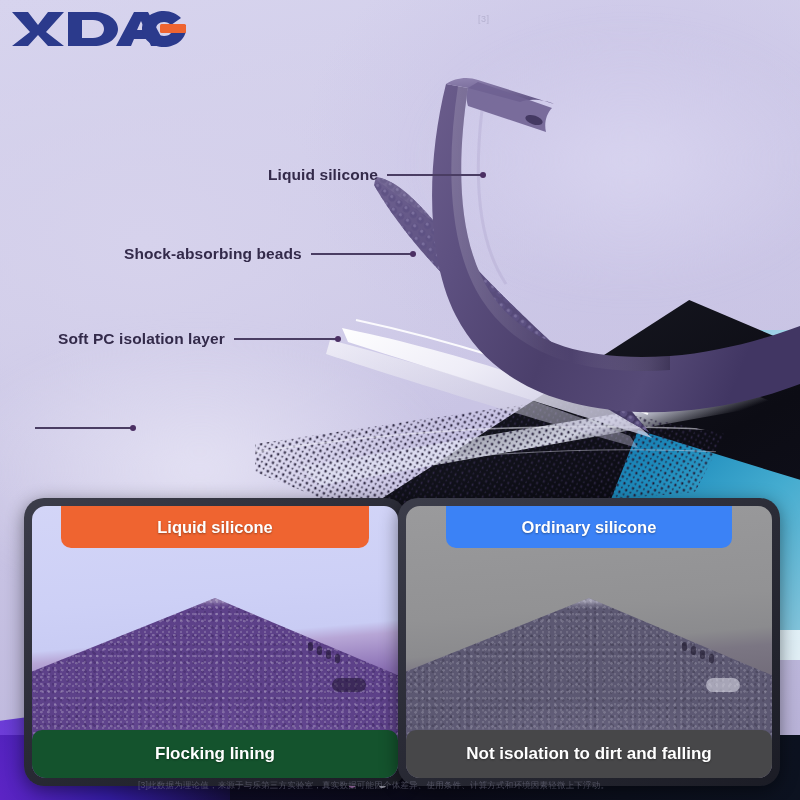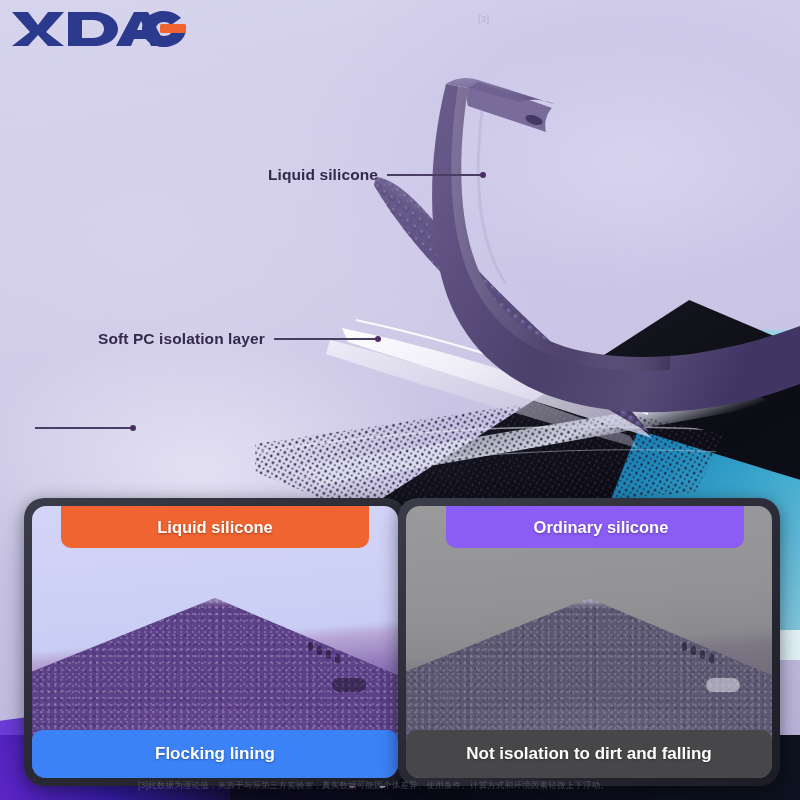--- a/index.html
+++ b/index.html
@@ -88,21 +88,21 @@
     height:1.6px;background:#4a3d63;margin-left:9px;position:relative;
   }
   .callout .cdot{
     position:absolute;right:-3px;top:50%;transform:translateY(-50%);
     width:6px;height:6px;border-radius:50%;background:#4b2f63;
   }
   #co-liquid{left:268px;top:166px;}
   #co-liquid .cline{width:96px;}
   #co-beads{left:124px;top:245px;}
   #co-beads .cline{width:102px;}
-  #co-pc{left:58px;top:330px;margin-left:40px;}
+  #co-pc{left:58px;top:330px;}
   #co-pc .cline{width:104px;}
   #co-buffer{left:26px;top:427px;}
   #co-buffer .cline{width:98px;}
 
   
   .panel{
     position:absolute;top:506px;width:366px;height:272px;border-radius:14px;
     overflow:hidden;
   }
   .panel-frame{
@@ -174,22 +174,22 @@
   .port-slot{position:absolute;width:34px;height:14px;border-radius:8px;background:rgba(20,14,34,.45);}
 
   .bar{
     position:absolute;left:0;width:100%;
     display:flex;align-items:center;justify-content:center;
     font-weight:bold;color:#fff;text-shadow:0 1px 2px rgba(0,0,0,.35);
   }
   .bar-top{top:0;height:42px;font-size:16.5px;border-radius:0 0 10px 10px;}
   .bar-bot{bottom:0;height:48px;font-size:17px;border-radius:10px 10px 0 0;}
   #bar-left-top{background:#ef6430;width:84%;left:8%;}
-  #bar-left-bot{background:#3b82f6;}
-  #bar-right-top{background:#8b5cf6;width:78%;left:11%;padding-left:12px;}
+  #bar-left-bot{background:#14532d;}
+  #bar-right-top{background:#3b82f6;width:78%;left:11%;}
   #bar-right-bot{background:#474749;}
 
   
   .bottom-backdrop{
     position:absolute;left:0;top:735px;width:800px;height:65px;
     background:linear-gradient(90deg,#120f2e 0%,#0d0b22 28%,#0a0a18 55%,#0b0f1c 78%,#0c1220 100%);
   }
   .bottom-glow{
     position:absolute;left:0;top:690px;width:230px;height:110px;
     background:linear-gradient(70deg,#6a28e0 0%,#3a1fb8 40%,rgba(20,12,60,0) 100%);
@@ -344,20 +344,26 @@
       <rect x="152" y="18" width="26" height="9" rx="1.5" fill="#ef6430"></rect>
     </svg>
   </div>
 
   <div class="callout" id="co-liquid">
     <span class="ctext">Liquid silicone</span>
     <span class="cline">
         <span class="cdot"></span>
       </span>
   </div>
+  <div class="callout" id="co-beads">
+    <span class="ctext">Shock-absorbing beads</span>
+    <span class="cline">
+        <span class="cdot"></span>
+      </span>
+  </div>
   <div class="callout" id="co-pc">
     <span class="ctext">Soft PC isolation layer</span>
     <span class="cline">
         <span class="cdot"></span>
       </span>
   </div>
   <div class="callout" id="co-buffer">
     <span class="cline">
         <span class="cdot"></span>
       </span>

